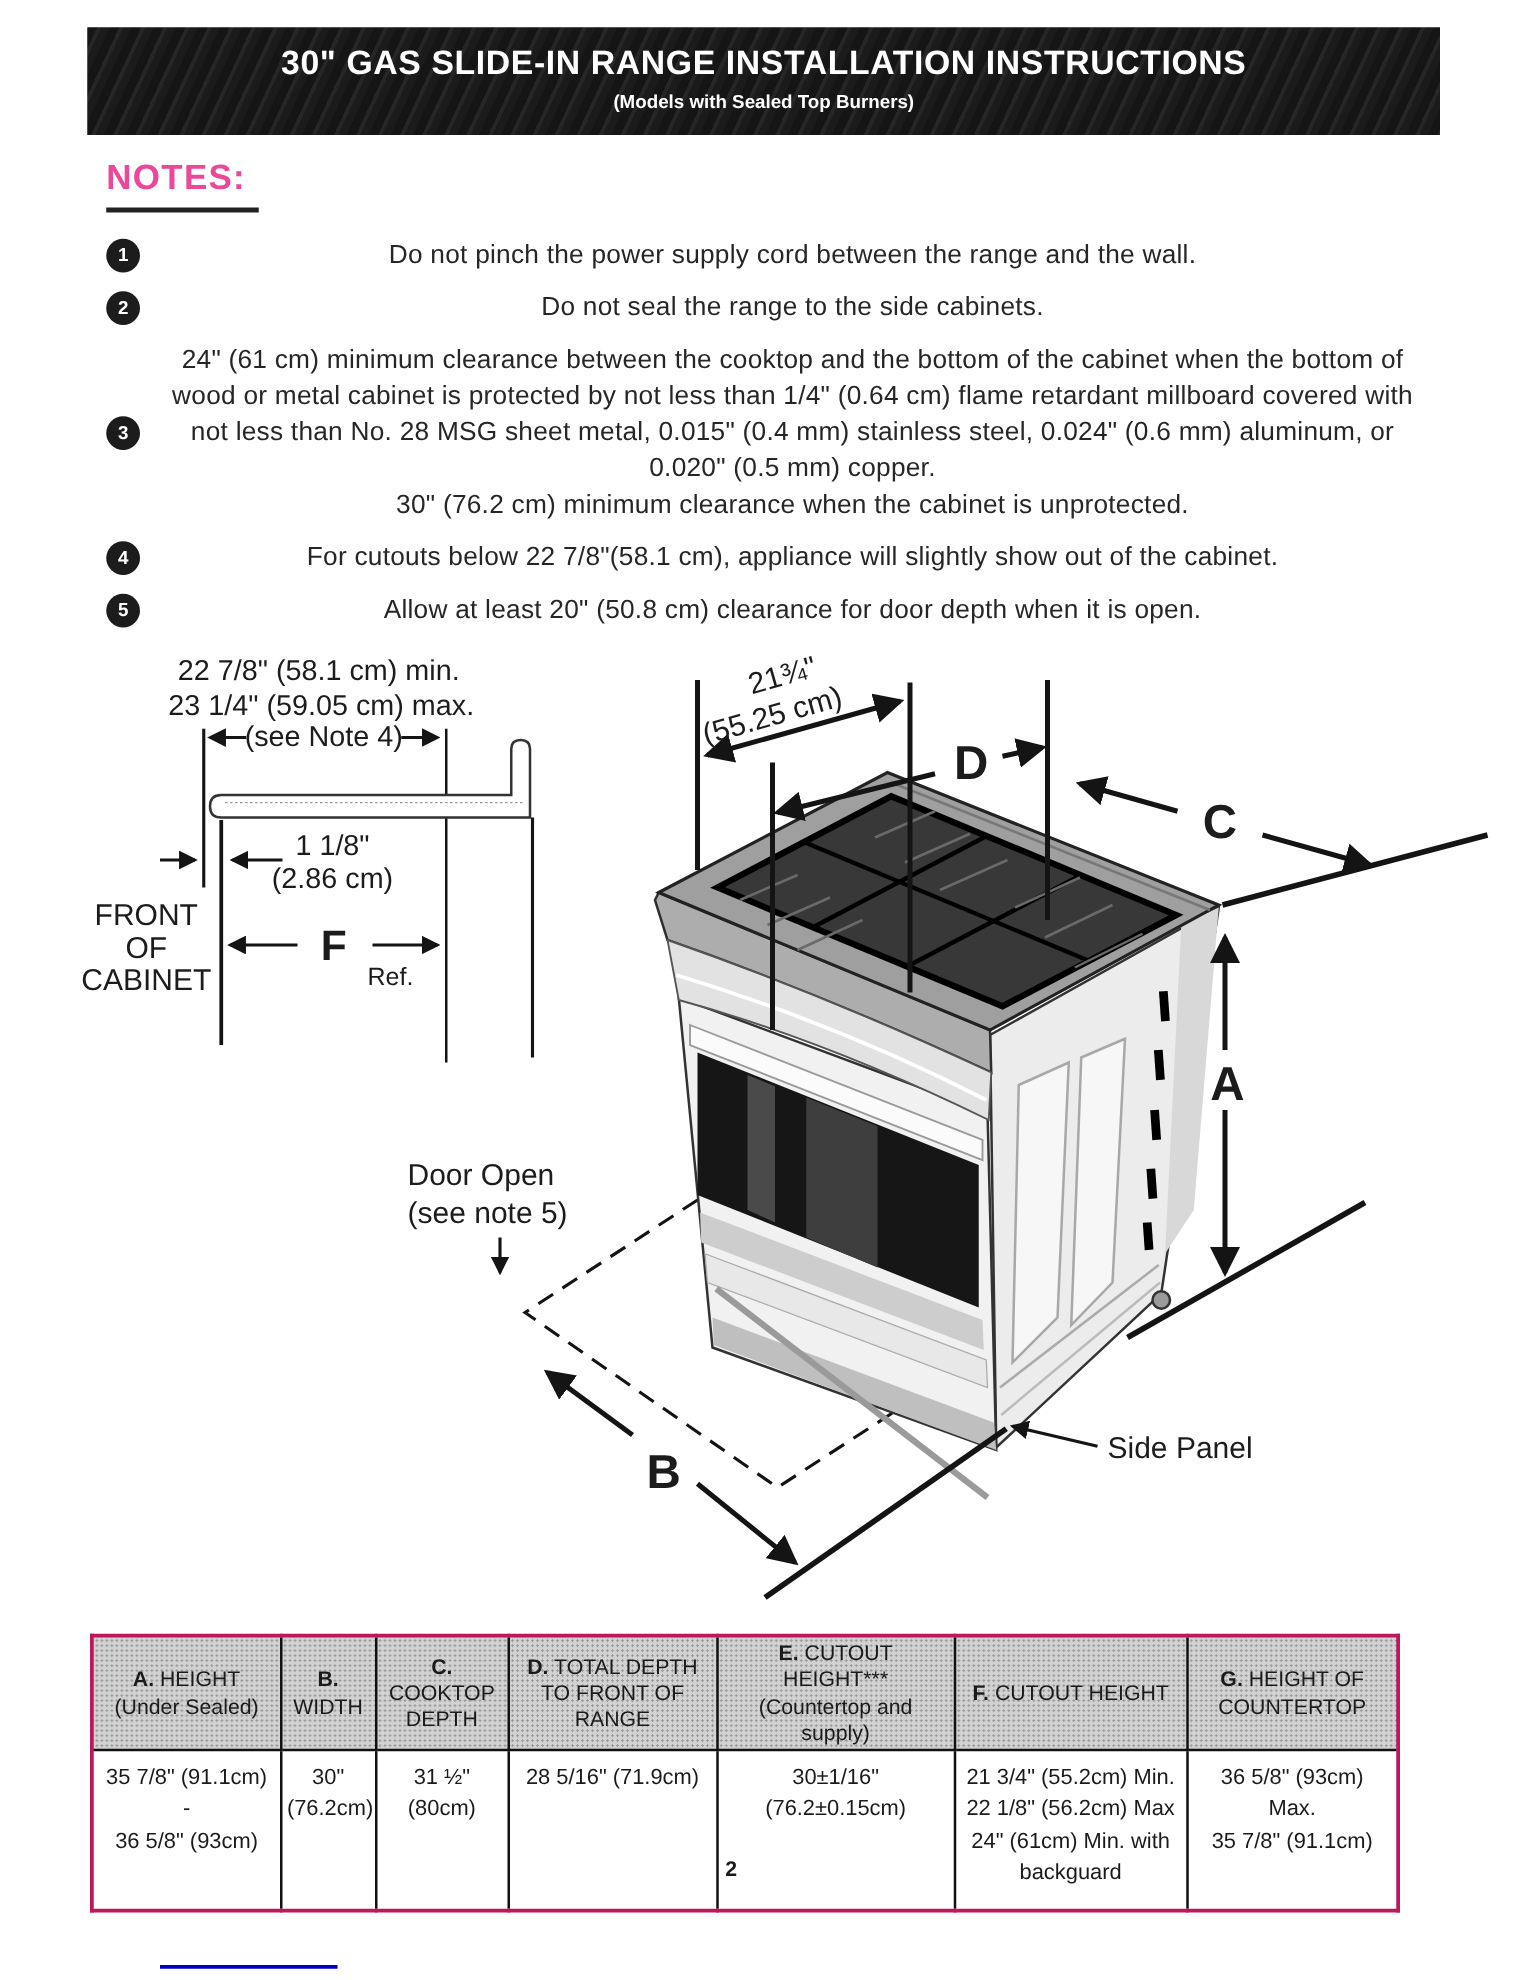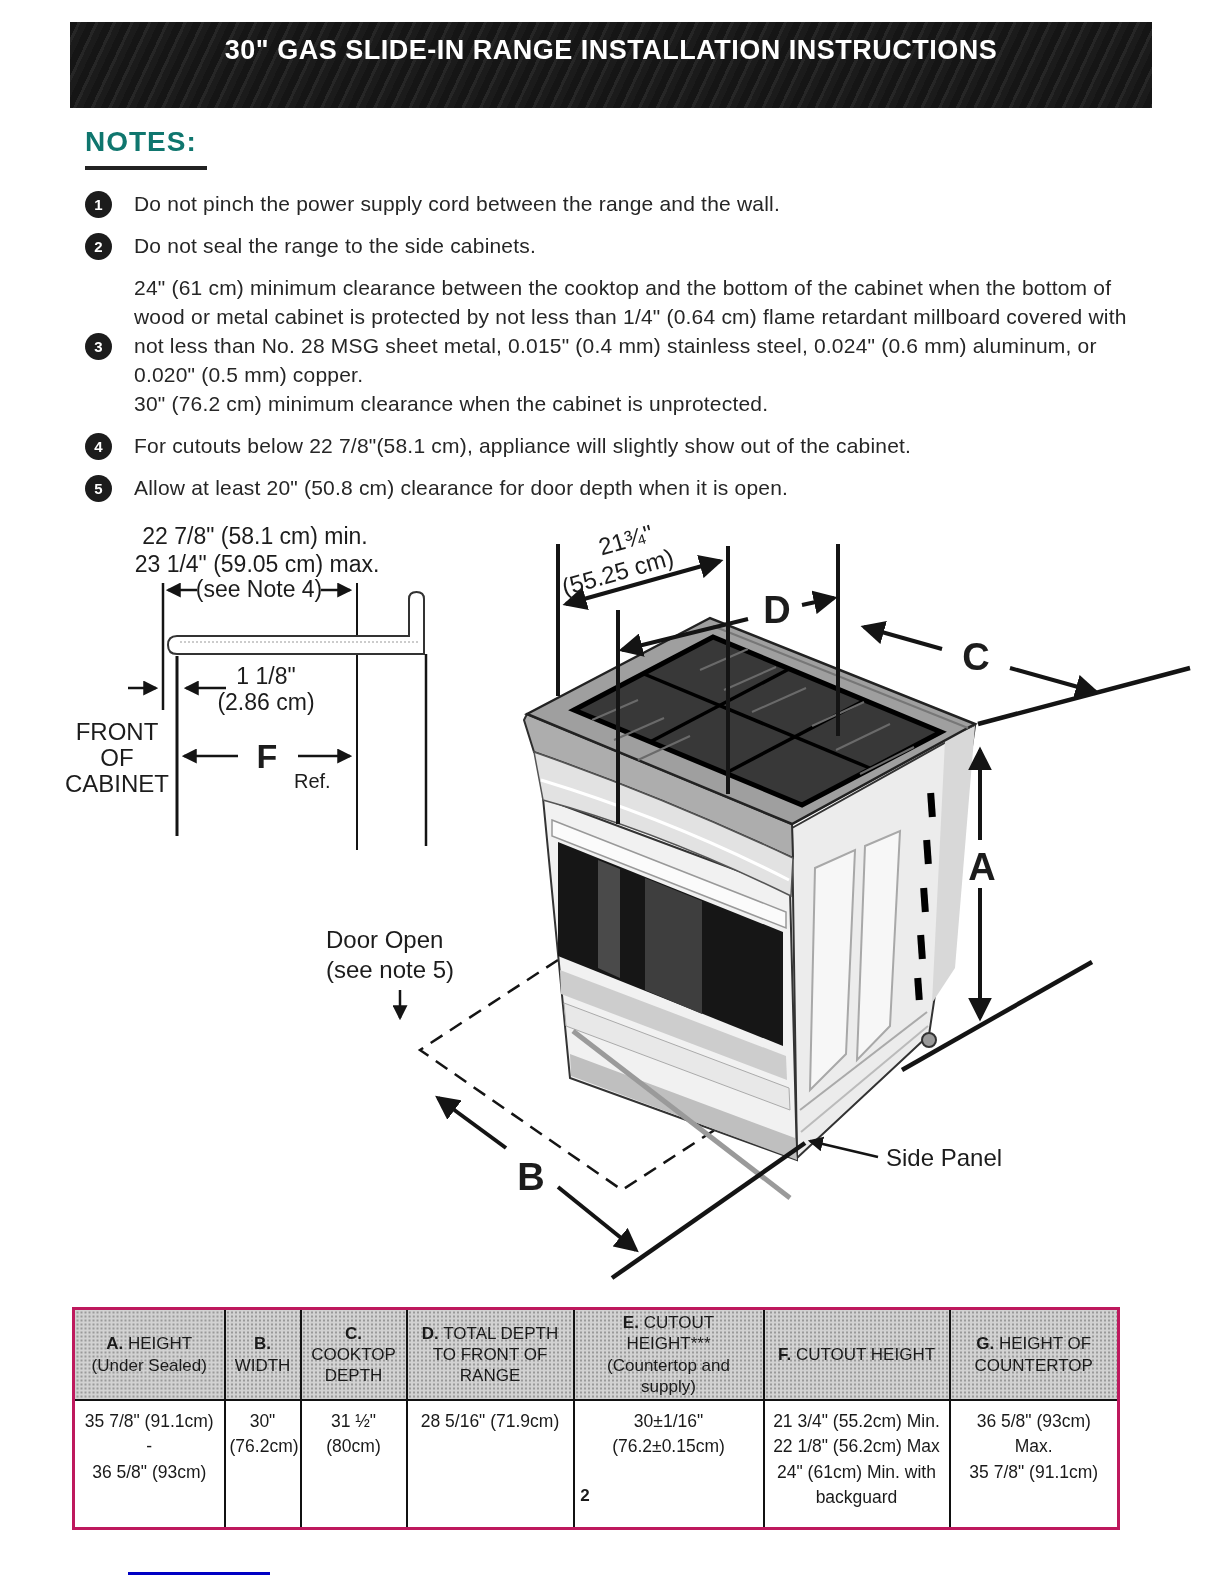--- a/index.html
+++ b/index.html
@@ -8,26 +8,26 @@
   
   .banner{position:absolute;left:70px;top:22px;width:1082px;height:86px;
           background-color:#1b1b1b;
           background-image:repeating-linear-gradient(115deg,#151515 0 7px,#262626 7px 10px,#1b1b1b 10px 16px);
           text-align:center;box-sizing:border-box;padding-top:13px;}
   .banner .title{color:#fff;font-weight:bold;font-size:27px;letter-spacing:.5px;}
   .banner .subtitle{color:#fff;font-weight:bold;font-size:15px;margin-top:7px;}
   
   .notes{position:absolute;left:70px;top:118px;width:1100px;padding-left:15px;box-sizing:border-box;}
   .notes h2{display:inline-block;margin:8px 0 20px 0;font-size:28px;letter-spacing:1px;
-            border-bottom:4px solid #222;padding:0 10px 8px 0;color:#0f766e;}
+            border-bottom:4px solid #222;padding:0 10px 8px 0;color:#ec4899;}
   .note-row{display:flex;align-items:center;gap:22px;margin-bottom:13px;}
   .note-row.mb1{margin-bottom:12px;}
   .badge{flex:0 0 auto;width:27px;height:27px;border-radius:50%;background:#1c1c1c;color:#fff;
          font-size:15px;font-weight:bold;text-align:center;line-height:27px;}
-  .note-text{font-size:21px;line-height:1.38;color:#262626;width:1000px;white-space:pre-line;letter-spacing:.2px;}
+  .note-text{font-size:21px;line-height:1.38;color:#262626;width:1000px;white-space:pre-line;letter-spacing:.2px;text-align:center;}
   
   .diagram{position:absolute;left:0;top:498px;width:1224px;height:790px;}
   svg text{font-family:"Liberation Sans",sans-serif;fill:#1c1c1c;}
   .dtxt{font-size:23px;}
   .dtxt2{font-size:24px;}
   .dletter{font-size:38px;font-weight:bold;}
   .dF{font-size:34px;font-weight:bold;}
   .dref{font-size:20px;}
   .dim{stroke:#141414;stroke-width:4;fill:none;}
   .thin{stroke:#141414;stroke-width:2.5;fill:none;}
@@ -48,20 +48,21 @@
            font-size:17px;font-weight:bold;color:#1a1a1a;}
   .blueline{position:absolute;left:128px;top:1572px;width:142px;height:3px;background:#0000c4;}
 </style>
 </head>
 <body>
 
 <div class="page">
 
   <div class="banner">
     <div class="title">30" GAS SLIDE-IN RANGE INSTALLATION INSTRUCTIONS</div>
+    <div class="subtitle">(Models with Sealed Top Burners)</div>
   </div>
 
   <div class="notes">
     <h2>NOTES:</h2>
 
     <div class="note-row">
       <div class="badge">1</div>
       <div class="note-text">Do not pinch the power supply cord between the range and the wall.</div>
     </div>
     <div class="note-row">

